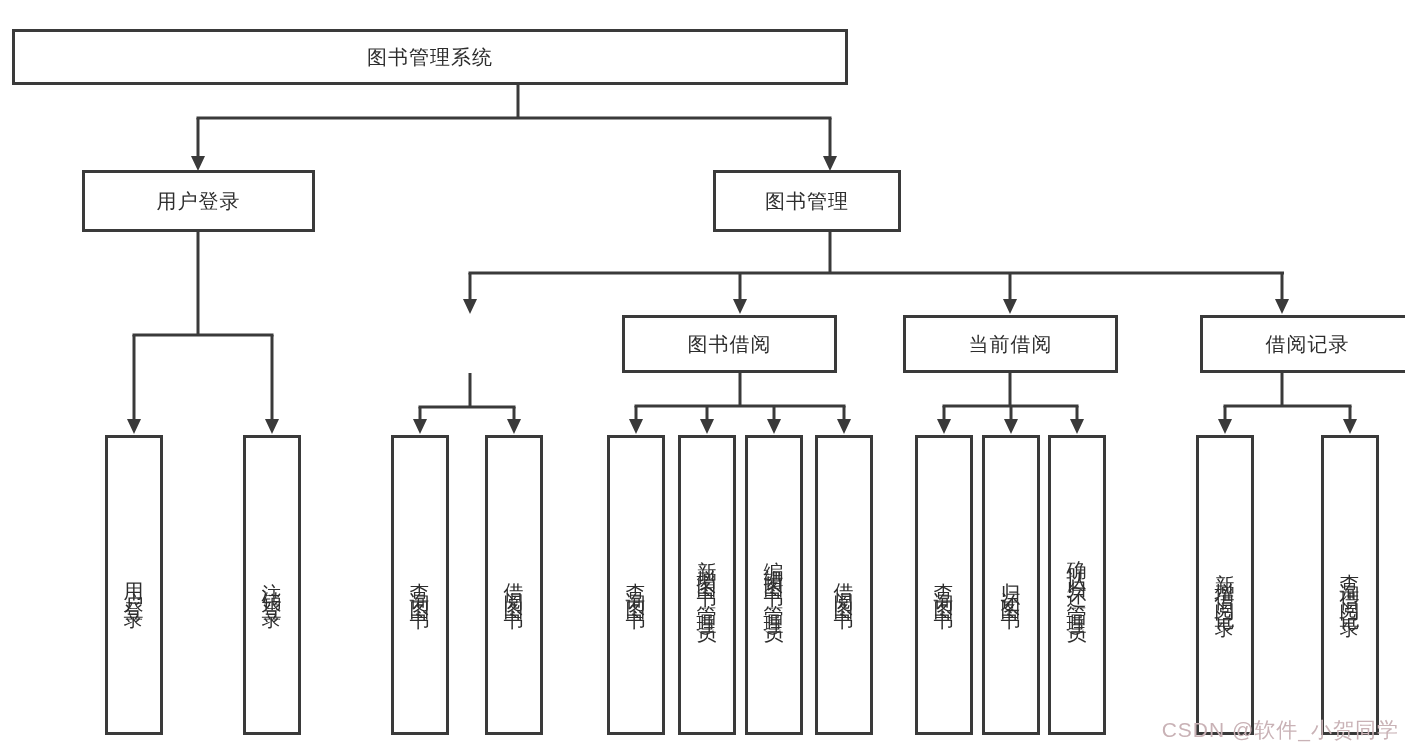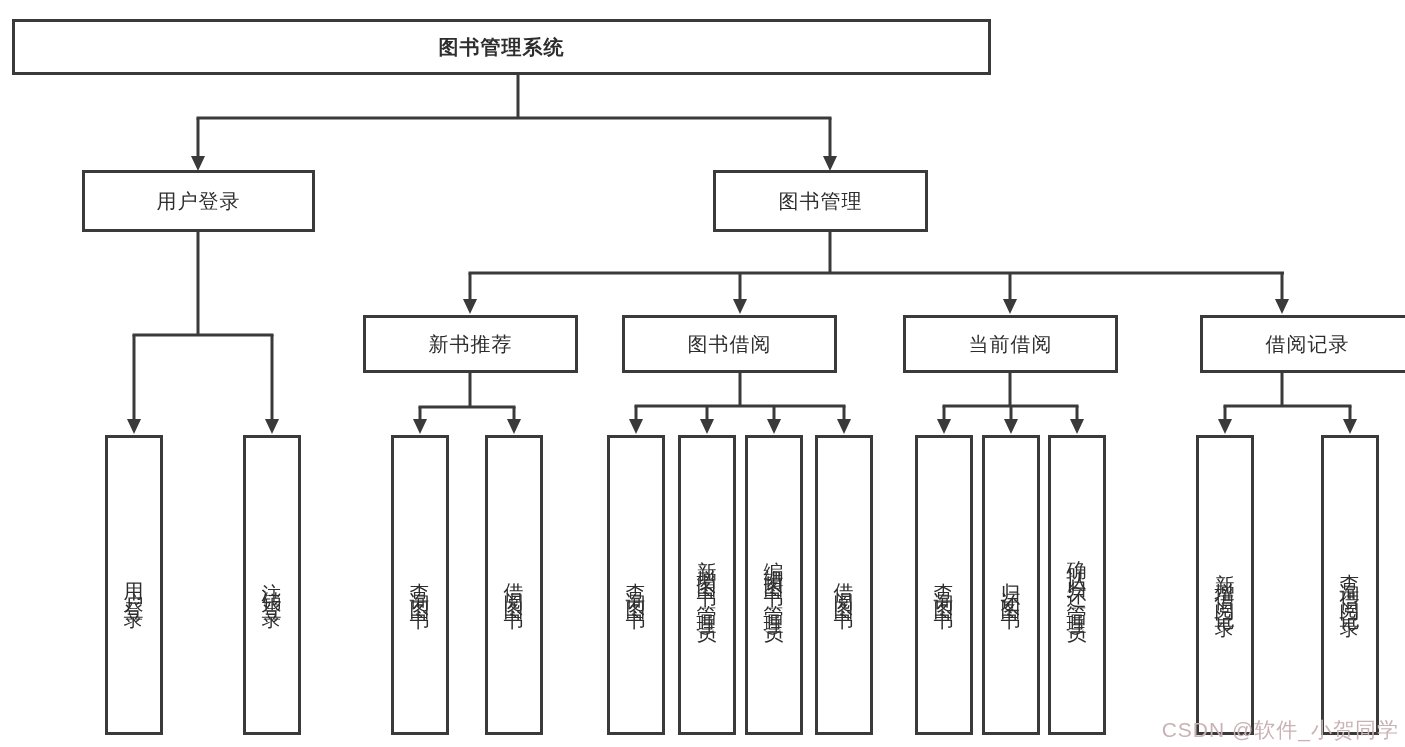--- a/index.html
+++ b/index.html
@@ -31,22 +31,22 @@
     align-items: center;
     justify-content: center;
     color: #2d2d2d;
     z-index: 2;
   }
   .hnode {
     font-size: 20px;
     letter-spacing: 1px;
   }
   .root-node {
-    left: 12px; top: 19px;
-    width: 979px; height: 56px; font-weight: bold;
+    left: 12px; top: 29px;
+    width: 836px; height: 56px;
   }
   .level2 { top: 170px; height: 62px; }
   .level3 { top: 315px; height: 58px; width: 215px; }
   .leaf {
     top: 435px;
     width: 58px;
     height: 300px;
   }
   .vtext {
     writing-mode: vertical-rl;
@@ -150,27 +150,24 @@
     </g>
   </svg>
 
   <div class="node hnode root-node">
     <span>图书管理系统</span>
   </div>
 
   <div class="node hnode level2" style="left:82px;width:233px">
     <span>用户登录</span>
   </div>
-  <div class="node hnode level2" style="left:713px;width:215px">
+  <div class="node hnode level2" style="left:713px;width:188px">
     <span>图书管理</span>
   </div>
 
-  <div class="node hnode level3" style="left:363px">
-    <span>新书推荐</span>
-  </div>
   <div class="node hnode level3" style="left:622px">
     <span>图书借阅</span>
   </div>
   <div class="node hnode level3" style="left:903px">
     <span>当前借阅</span>
   </div>
   <div class="node hnode level3" style="left:1200px">
     <span>借阅记录</span>
   </div>
 

